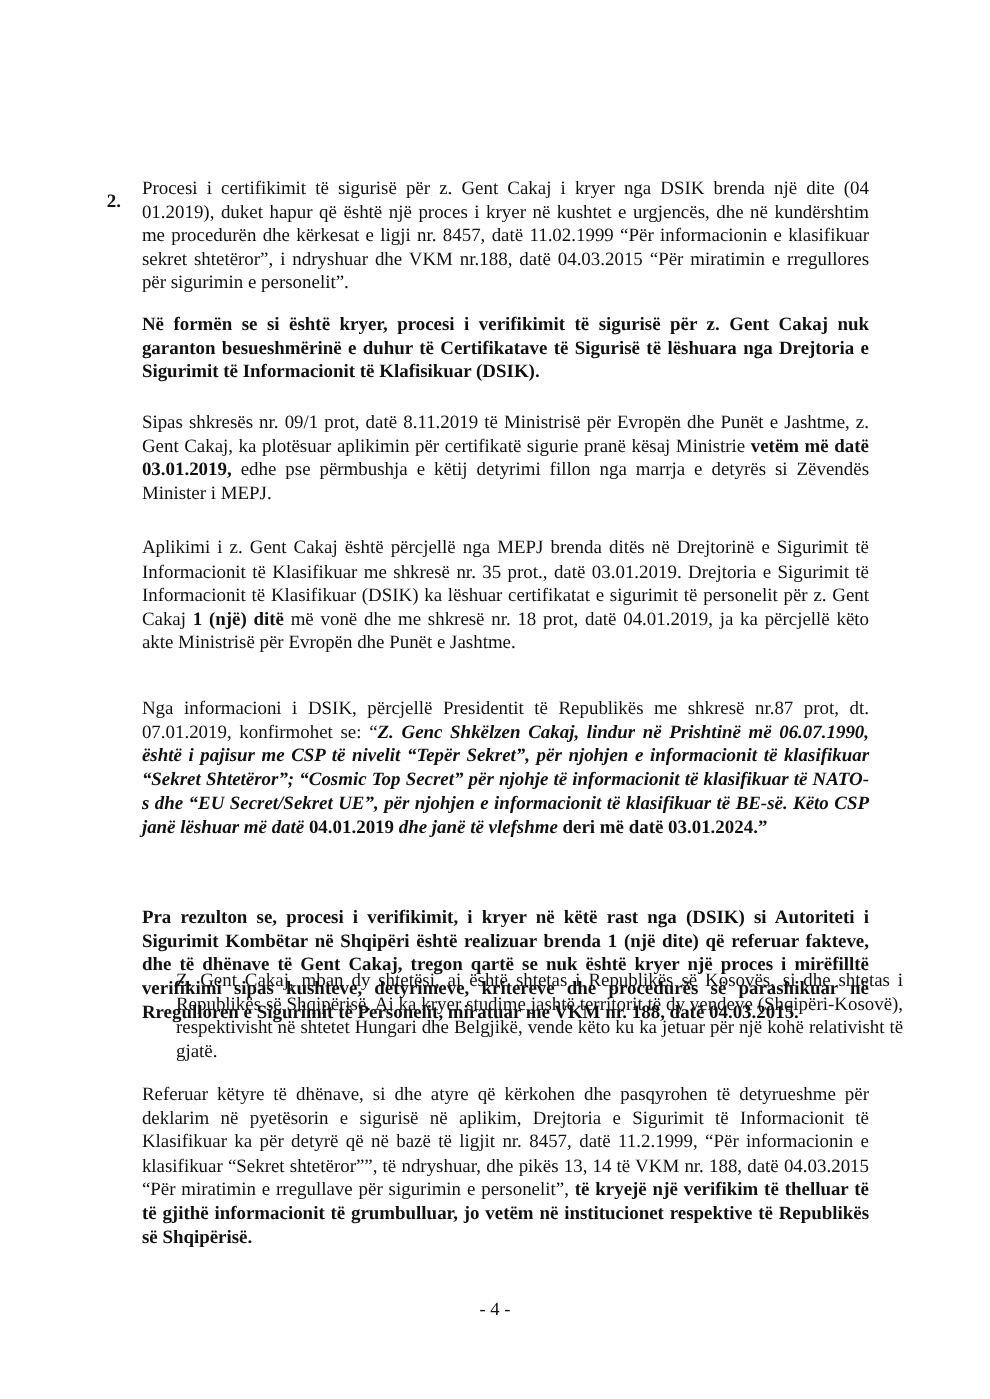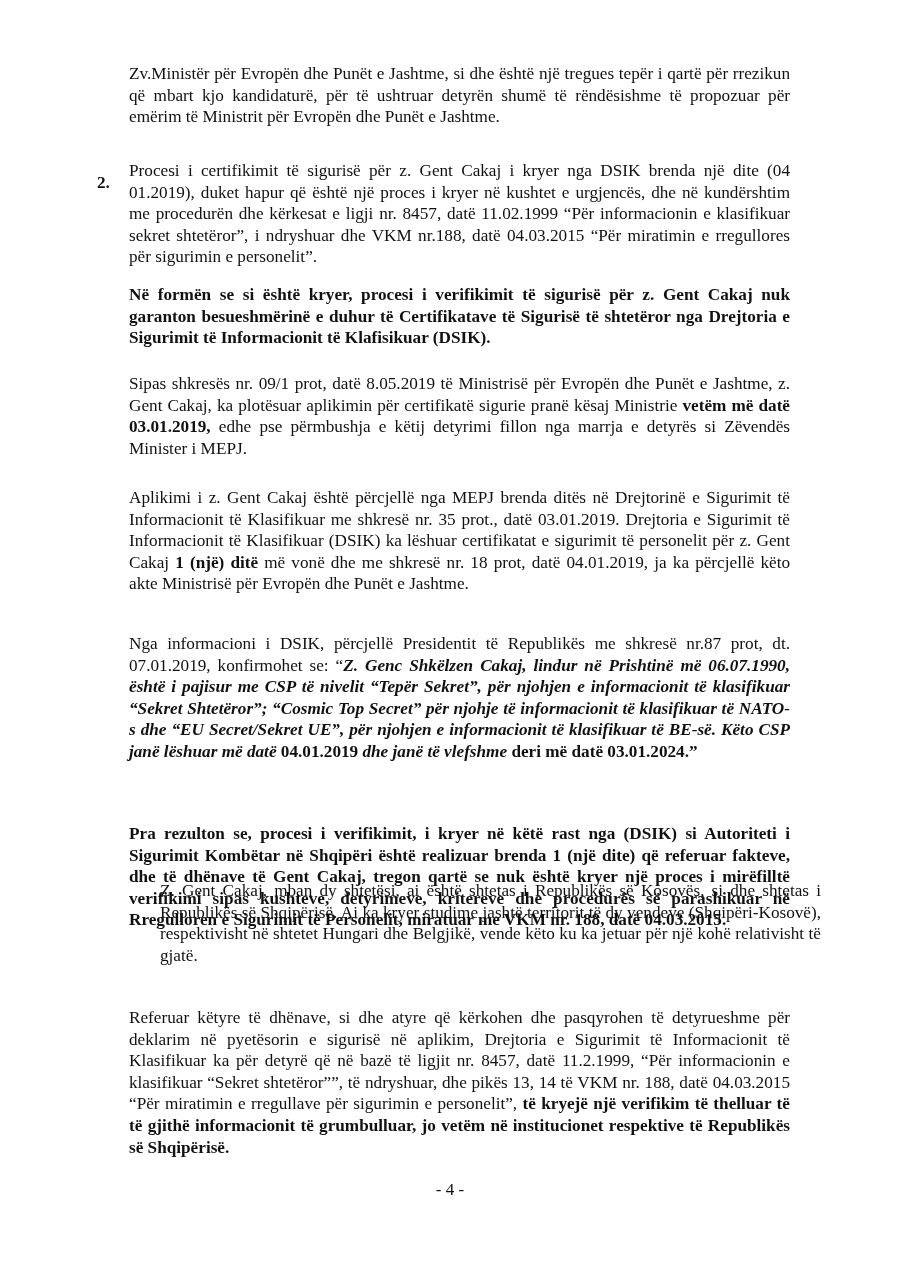--- a/index.html
+++ b/index.html
@@ -17,51 +17,48 @@
     .i { font-style: italic; font-weight: bold; }
     .bi { font-weight: bold; }
     .last { text-align-last: left; }
     .pagenum { position: absolute; top: 1179px; left: 0; width: 900px; text-align: center; font-size: 17px; }
   </style>
 </head>
 <body>
 
 <div class="page">
 
-  <div class="block" style="top:63px;">
-    <p class="last">Zv.Ministër për Evropën dhe Punët e Jashtme, si dhe është një tregues tepër i qartë për rrezikun që mbart kjo kandidaturë, për të ushtruar detyrën shumë të rëndësishme të propozuar për emërim të Ministrit për Evropën dhe Punët e Jashtme.</p>
-  </div>
 
   <span class="num" style="top:172px;">2.</span>
   <div class="block" style="top:160px;">
     <p class="last">Procesi i certifikimit të sigurisë për z. Gent Cakaj i kryer nga DSIK brenda një dite (04 01.2019), duket hapur që është një proces i kryer në kushtet e urgjencës, dhe në kundërshtim me procedurën dhe kërkesat e ligji nr. 8457, datë 11.02.1999 “Për informacionin e klasifikuar sekret shtetëror”, i ndryshuar dhe VKM nr.188, datë 04.03.2015 “Për miratimin e rregullores për sigurimin e personelit”.</p>
   </div>
 
   <div class="block b" style="top:284px;">
-    <p class="last">Në formën se si është kryer, procesi i verifikimit të sigurisë për z. Gent Cakaj nuk garanton besueshmërinë e duhur të Certifikatave të Sigurisë të shtetëror nga Drejtoria e Sigurimit të Informacionit të Klafisikuar (DSIK).</p>
+    <p class="last">Në formën se si është kryer, procesi i verifikimit të sigurisë për z. Gent Cakaj nuk garanton besueshmërinë e duhur të Certifikatave të Sigurisë të lëshuara nga Drejtoria e Sigurimit të Informacionit të Klafisikuar (DSIK).</p>
   </div>
 
   <div class="block" style="top:373px;">
-    <p class="last"><span>Sipas shkresës nr. 09/1 prot, datë 8.05.2019 të Ministrisë për Evropën dhe Punët e Jashtme, z. Gent Cakaj, ka plotësuar aplikimin për certifikatë sigurie pranë kësaj Ministrie </span><span class="b">vetëm më datë 03.01.2019,</span><span> edhe pse përmbushja e këtij detyrimi fillon nga marrja e detyrës si Zëvendës Minister i MEPJ.</span></p>
+    <p class="last"><span>Sipas shkresës nr. 09/1 prot, datë 8.11.2019 të Ministrisë për Evropën dhe Punët e Jashtme, z. Gent Cakaj, ka plotësuar aplikimin për certifikatë sigurie pranë kësaj Ministrie </span><span class="b">vetëm më datë 03.01.2019,</span><span> edhe pse përmbushja e këtij detyrimi fillon nga marrja e detyrës si Zëvendës Minister i MEPJ.</span></p>
   </div>
 
   <div class="block" style="top:487px;">
     <p class="last"><span>Aplikimi  i z. Gent Cakaj është përcjellë nga MEPJ brenda ditës në Drejtorinë e Sigurimit të Informacionit të Klasifikuar me shkresë nr. 35 prot., datë 03.01.2019. Drejtoria e Sigurimit të Informacionit të Klasifikuar (DSIK) ka lëshuar certifikatat e sigurimit të personelit  për z. Gent Cakaj </span><span class="b">1 (një) ditë</span><span> më vonë dhe me shkresë nr. 18 prot, datë 04.01.2019, ja ka përcjellë këto akte Ministrisë për Evropën dhe Punët e Jashtme.</span></p>
   </div>
 
   <div class="block" style="top:633px;">
     <p class="last"><span>Nga informacioni i DSIK, përcjellë Presidentit të Republikës me shkresë nr.87 prot, dt. 07.01.2019, konfirmohet se: “</span><span class="i">Z. Genc Shkëlzen Cakaj, lindur në Prishtinë më 06.07.1990, është i pajisur me CSP të nivelit “Tepër Sekret”, për njohjen e informacionit të klasifikuar “Sekret Shtetëror”; “Cosmic Top Secret” për njohje të informacionit të klasifikuar të NATO-s dhe  “EU Secret/Sekret UE”, për njohjen e informacionit të klasifikuar të BE-së. Këto CSP janë lëshuar më datë </span><span class="bi">04.01.2019</span><span class="i"> dhe janë të vlefshme </span><span class="bi">deri më datë 03.01.2024.”</span></p>
   </div>
 
   <div class="block bi" style="top:823px;">
     <p class="last">Pra rezulton se, procesi i verifikimit,  i kryer në këtë rast nga (DSIK) si Autoriteti i Sigurimit Kombëtar në Shqipëri është realizuar brenda 1 (një dite) që referuar fakteve, dhe të dhënave të Gent Cakaj, tregon qartë se nuk është kryer një proces i mirëfilltë verifikimi sipas kushteve, detyrimeve, kritereve dhe procedurës së parashikuar në Rregulloren e Sigurimit të Personelit, miratuar me VKM nr. 188, datë 04.03.2015.</p>
   </div>
 
   <div class="block" style="top:880px;margin-left:31px;">
     <p class="last">Z. Gent Cakaj, mban dy shtetësi, ai është shtetas i Republikës së Kosovës, si dhe shtetas i Republikës së Shqipërisë. Ai ka kryer studime jashtë territorit të dy vendeve (Shqipëri-Kosovë), respektivisht në shtetet Hungari dhe Belgjikë, vende këto ku ka jetuar për një kohë relativisht të gjatë.</p>
   </div>
 
-  <div class="block" style="top:1007px;">
+  <div class="block" style="top:984px;">
     <p class="last"><span>Referuar këtyre të dhënave, si dhe atyre që kërkohen dhe pasqyrohen të detyrueshme për deklarim në pyetësorin e sigurisë në aplikim, Drejtoria e Sigurimit të Informacionit të Klasifikuar ka për detyrë që në bazë të ligjit nr. 8457, datë 11.2.1999, “Për informacionin e klasifikuar “Sekret shtetëror””, të ndryshuar, dhe pikës 13, 14 të VKM nr. 188, datë 04.03.2015 “Për miratimin e rregullave për sigurimin e personelit”,  </span><span class="b">të kryejë një verifikim të thelluar të të gjithë informacionit të grumbulluar, jo vetëm në institucionet respektive të Republikës së Shqipërisë.</span></p>
   </div>
 
   <div class="pagenum">- 4 -</div>
 </div>
 
 </body></html>

